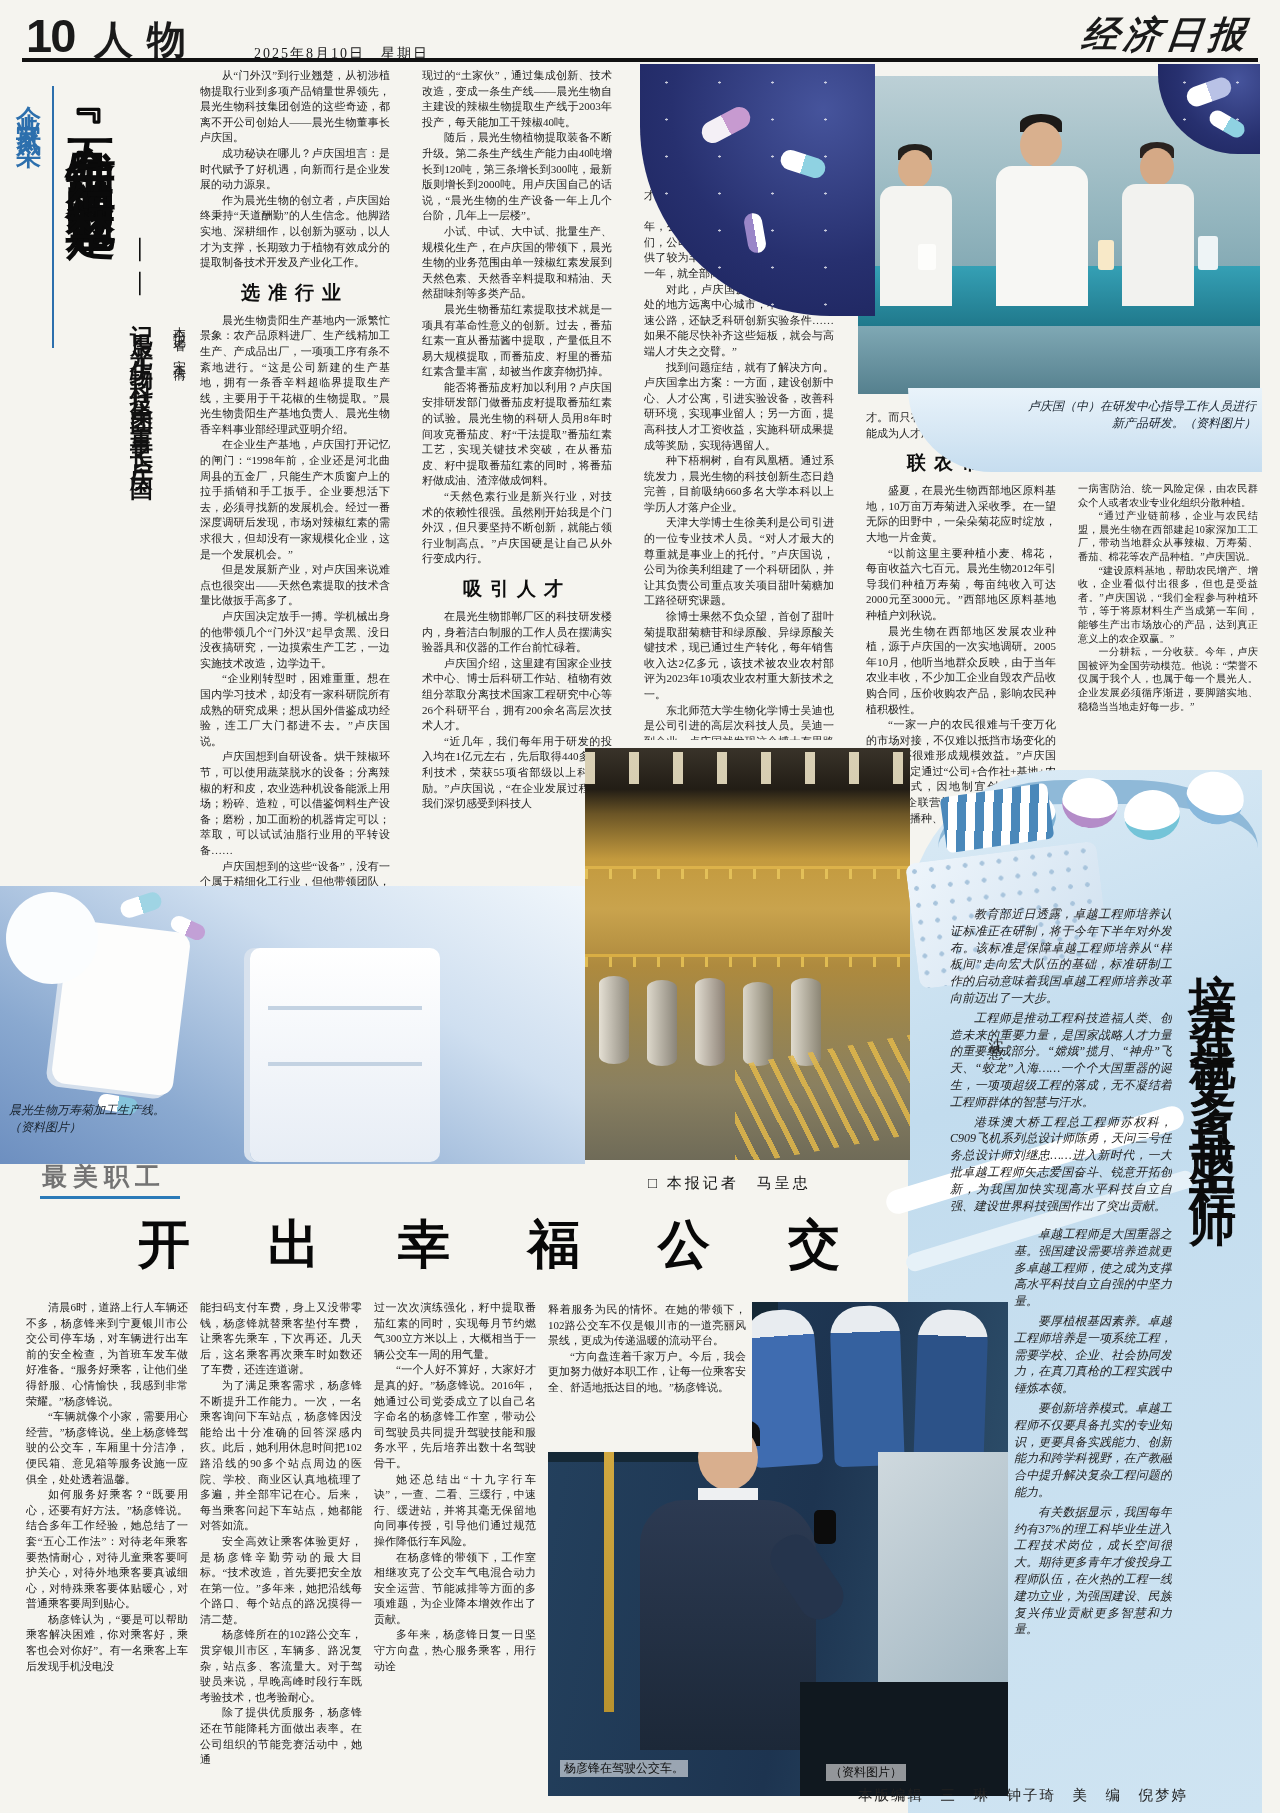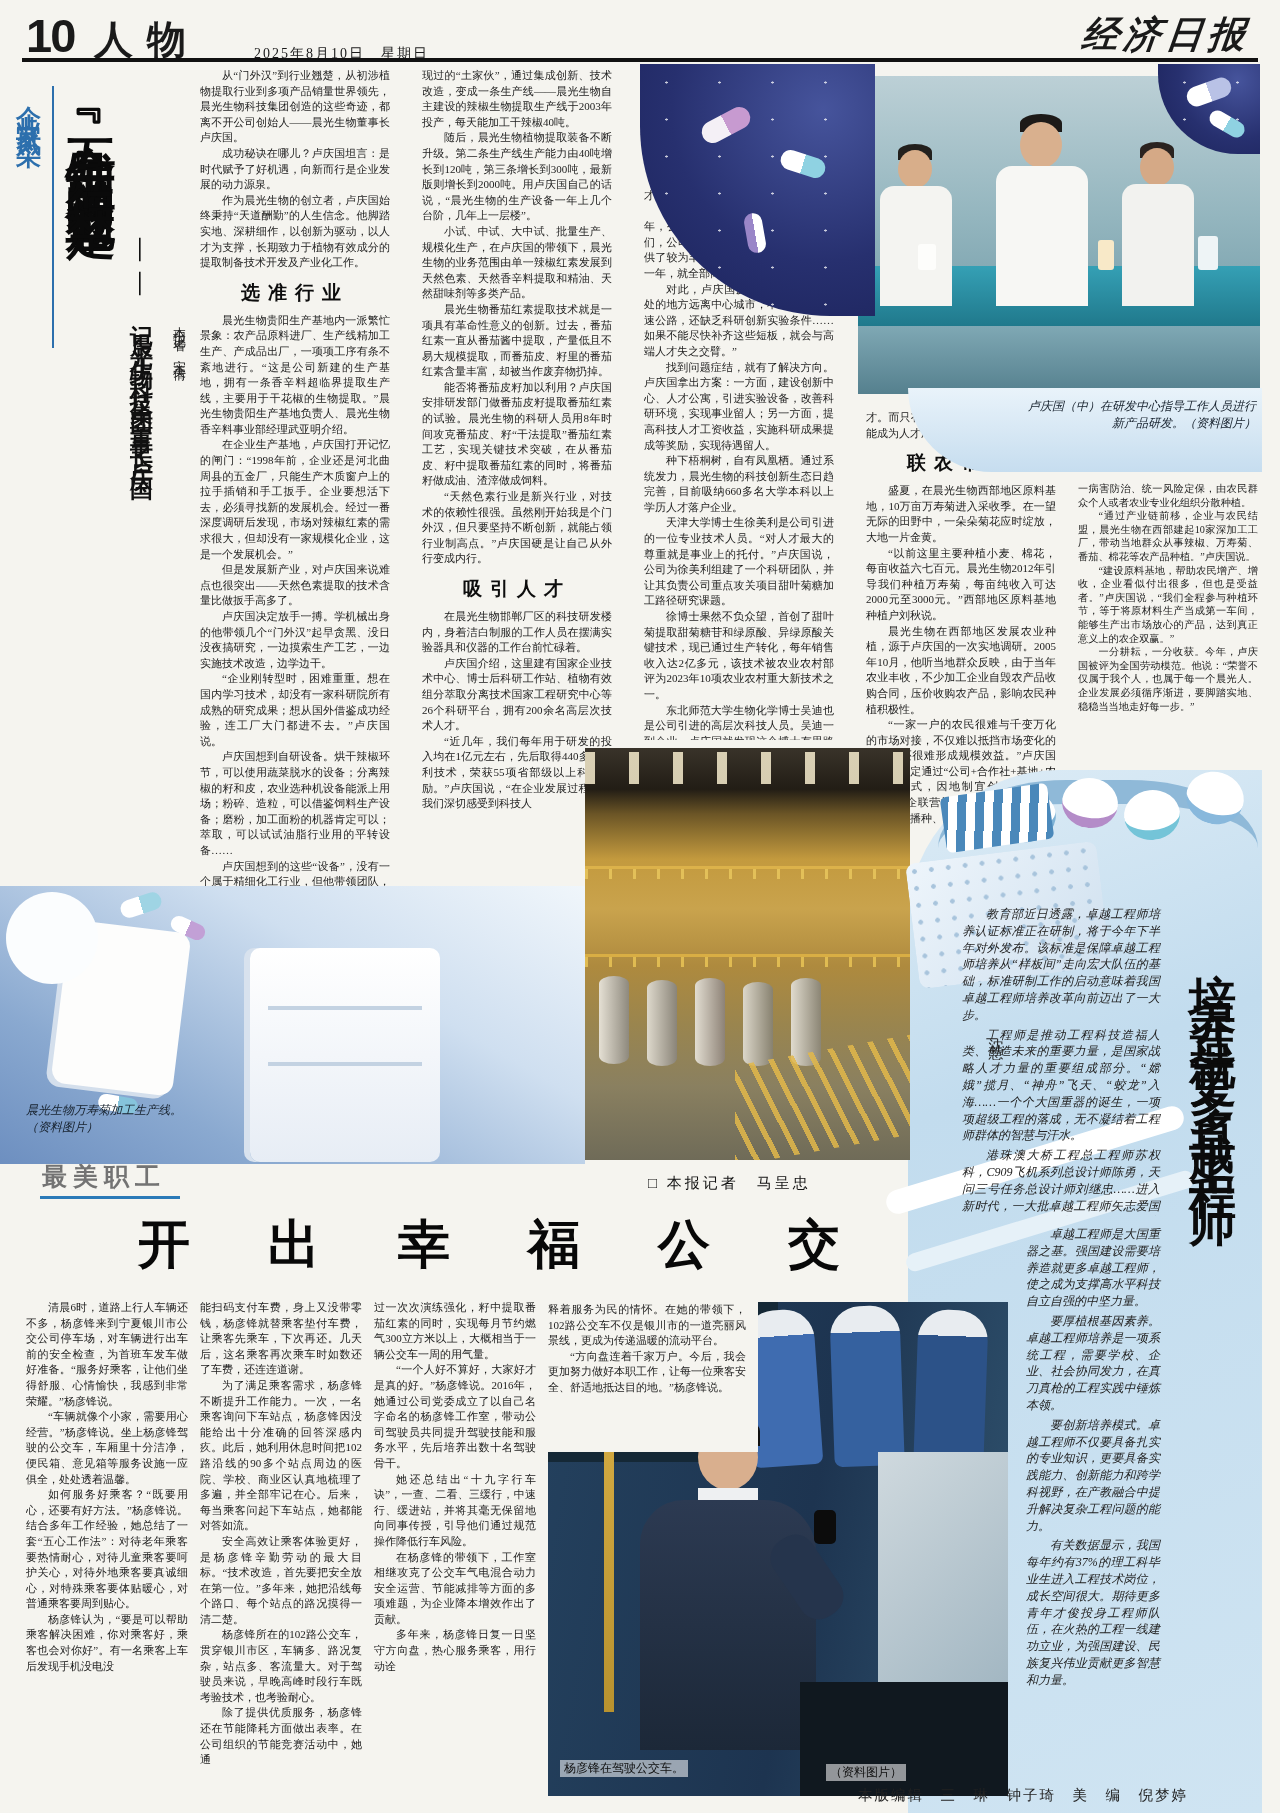--- a/index.html
+++ b/index.html
@@ -23,21 +23,21 @@
   .plist.cont > p:first-child{text-indent:0;}
   .col h3{margin:9px 0 7px;font-size:19px;font-weight:700;text-align:center;letter-spacing:8px;color:#0d0d0d;}
   .c5small p{font-size:10.2px;line-height:13.6px;}
   .capt{font-style:italic;font-size:12px;line-height:17px;color:#17222e;}
   
   .label2{color:#737373;font-weight:700;font-size:25px;letter-spacing:6px;}
   .headline2{font-weight:700;font-size:52px;letter-spacing:78px;white-space:nowrap;color:#080808;}
   .byline2{font-size:15px;letter-spacing:3px;color:#111;}
   
   .a3col{position:absolute;overflow:hidden;text-align:justify;}
-  .a3col p{margin:0 12px 3px;font-style:italic;font-size:12px;line-height:16.8px;text-indent:2em;color:#222;}
+  .a3col p{margin:0 0 3px;font-style:italic;font-size:12px;line-height:16.8px;text-indent:2em;color:#222;}
   .vtitle3{font-family:"Liberation Sans","DejaVu Sans",sans-serif;font-weight:900;font-size:47px;letter-spacing:23px;color:#0b0b0b;}
   .author3{font-size:15px;letter-spacing:7px;color:#222;}
   .footerline{font-size:14.5px;letter-spacing:2px;color:#222;}
   
   .navyblob{background:radial-gradient(circle at 78% 18%,#46549c 0%,#27306f 55%,#1a2158 100%);
             background-image:radial-gradient(rgba(255,255,255,.75) 1.2px,transparent 1.8px),
                              radial-gradient(circle at 78% 18%,#46549c 0%,#27306f 55%,#1a2158 100%);
             background-size:53px 37px,100% 100%;}
   .cap{position:absolute;border-radius:12px;}
   .photo{overflow:hidden;}
@@ -158,21 +158,21 @@
   <div class="abs" style="left:0;top:886px;width:585px;height:278px;background:linear-gradient(210deg,#f0f6fb 0%,#cfdff0 35%,#8aa9d0 75%,#6d8fc0 100%);z-index:2;">
     <div class="abs" style="left:250px;top:62px;width:190px;height:214px;background:linear-gradient(180deg,#ffffff,#e7edf5);border-radius:10px;box-shadow:-6px 0 0 #d8e2ee;"></div>
     <div class="abs" style="left:268px;top:120px;width:154px;height:4px;background:#c3d2e2;"></div>
     <div class="abs" style="left:268px;top:176px;width:154px;height:4px;background:#c3d2e2;"></div>
     <div class="abs" style="left:60px;top:40px;width:122px;height:164px;background:#fdfdfc;border-radius:14px;transform:rotate(7deg);box-shadow:-5px 4px 0 #d4dfec;"></div>
     <div class="abs" style="left:6px;top:6px;width:92px;height:92px;background:#fbfdfe;border-radius:50%;"></div>
     <div class="cap" style="left:120px;top:10px;width:42px;height:18px;background:linear-gradient(90deg,#ffffff 50%,#9fd4e4 50%);transform:rotate(-18deg);"></div>
     <div class="cap" style="left:170px;top:34px;width:36px;height:16px;background:linear-gradient(90deg,#ffffff 50%,#c2a0d6 50%);transform:rotate(24deg);"></div>
     <div class="cap" style="left:98px;top:210px;width:40px;height:16px;background:linear-gradient(90deg,#ffffff 50%,#86c4dc 50%);transform:rotate(10deg);"></div>
   </div>
-  <div class="abs capt" style="left:26px;top:1102px;width:176px;z-index:5;">晨光生物万寿菊加工生产线。（资料图片）</div>
+  <div class="abs capt" style="left:9px;top:1102px;width:176px;z-index:5;">晨光生物万寿菊加工生产线。（资料图片）</div>
 
   <div class="abs photo" style="left:585px;top:748px;width:325px;height:412px;background:linear-gradient(180deg,#39332a 0%,#221d15 10%,#6b5526 16%,#c39a3e 27%,#c9a34d 39%,#ae8a3e 53%,#9a854e 67%,#8a8060 82%,#6f6b58 100%);z-index:2;">
     <div class="abs" style="left:0;top:4px;width:325px;height:32px;background:repeating-linear-gradient(90deg,rgba(246,236,205,.85) 0 10px,transparent 10px 44px);"></div>
     <div class="abs" style="left:0;top:118px;width:325px;height:10px;border-top:3px solid #dcb24a;background:repeating-linear-gradient(90deg,#e3c059 0 3px,transparent 3px 24px);"></div>
     <div class="abs" style="left:0;top:206px;width:325px;height:10px;border-top:3px solid #d9ae44;background:repeating-linear-gradient(90deg,#e0bb52 0 3px,transparent 3px 24px);"></div>
     <div class="abs" style="left:14px;top:228px;width:30px;height:88px;background:linear-gradient(90deg,#e5e0d4,#8e897d);border-radius:15px/8px;"></div>
     <div class="abs" style="left:62px;top:232px;width:30px;height:86px;background:linear-gradient(90deg,#ded9cc,#8a8478);border-radius:15px/8px;"></div>
     <div class="abs" style="left:110px;top:230px;width:30px;height:88px;background:linear-gradient(90deg,#e2ddd1,#8d8276);border-radius:15px/8px;"></div>
     <div class="abs" style="left:158px;top:234px;width:30px;height:84px;background:linear-gradient(90deg,#dcd7ca,#87816f);border-radius:15px/8px;"></div>
     <div class="abs" style="left:206px;top:230px;width:30px;height:88px;background:linear-gradient(90deg,#e0dbce,#8b8574);border-radius:15px/8px;"></div>
@@ -252,21 +252,21 @@
     <div class="abs" style="left:150px;top:122px;width:60px;height:66px;background:#d9af8e;border-radius:50%;"></div>
     <div class="abs" style="left:150px;top:186px;width:60px;height:28px;background:#eef0f2;"></div>
     <div class="abs" style="left:92px;top:198px;width:176px;height:250px;background:linear-gradient(#2c3a52,#1c2838);border-radius:44px 52px 0 0;"></div>
     <div class="abs" style="left:236px;top:230px;width:46px;height:90px;background:#25344c;border-radius:20px;transform:rotate(-34deg);"></div>
     <div class="abs" style="left:266px;top:208px;width:22px;height:34px;background:#0c0c0c;border-radius:5px;"></div>
     <div class="abs" style="left:252px;top:380px;width:208px;height:114px;background:#10181f;"></div>
     <div class="abs caption-on-photo" style="left:12px;top:458px;">杨彦锋在驾驶公交车。</div>
     <div class="abs caption-on-photo" style="left:278px;top:462px;">（资料图片）</div>
   </div>
 
-  <div class="col" style="left:548px;top:1302px;width:198px;height:150px;background:#f5f4ef;padding-right:12px;z-index:4;">
+  <div class="col" style="left:548px;top:1302px;width:198px;height:150px;background:#f5f4ef;padding-right:6px;z-index:4;">
     <div class="plist cont">
         <p>释着服务为民的情怀。在她的带领下，102路公交车不仅是银川市的一道亮丽风景线，更成为传递温暖的流动平台。</p>
         <p>“方向盘连着千家万户。今后，我会更加努力做好本职工作，让每一位乘客安全、舒适地抵达目的地。”杨彦锋说。</p>
       </div>
   </div>
 
   <div class="abs footerline" style="left:858px;top:1786px;z-index:6;">本版编辑　三　琳　钟子琦　美　编　倪梦婷</div>
 
 </div>
 

